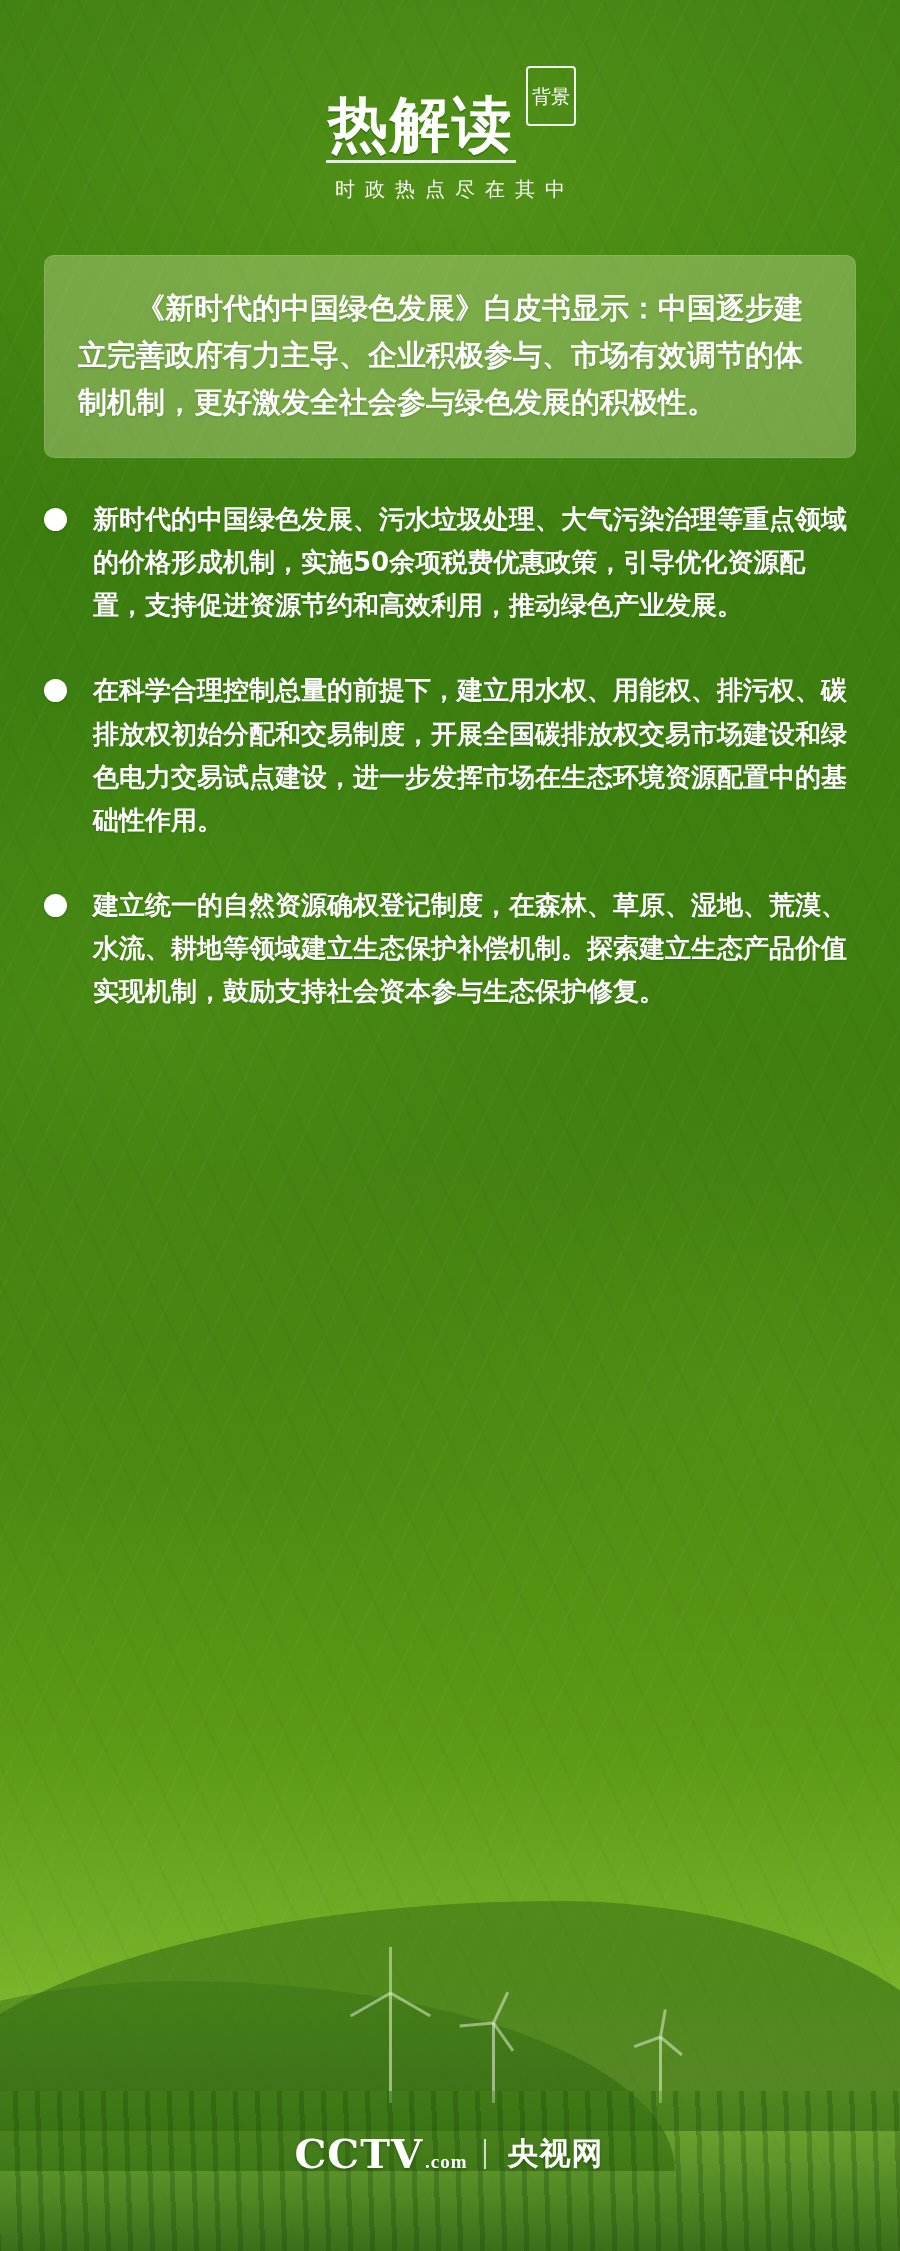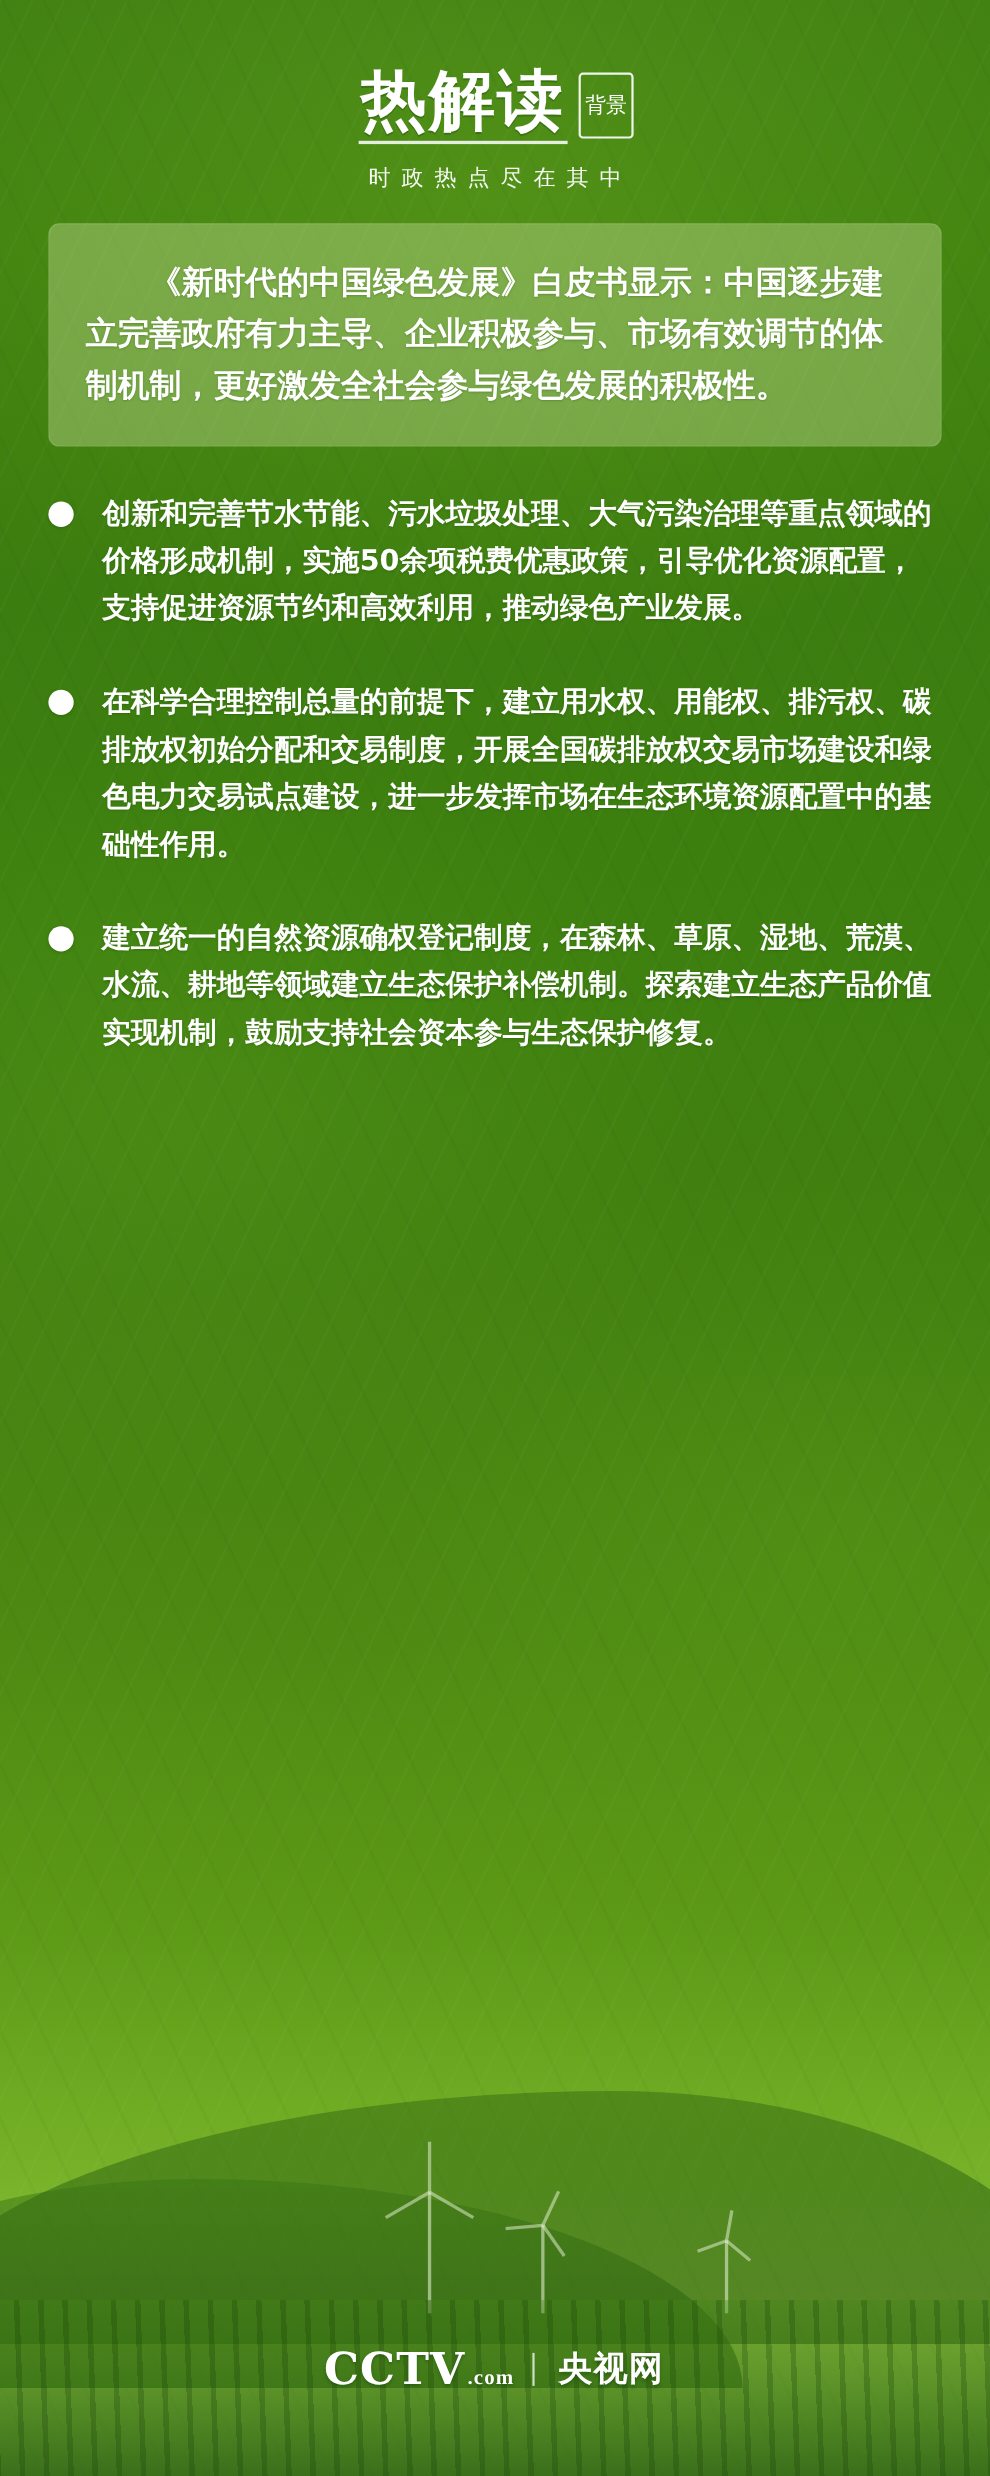--- a/index.html
+++ b/index.html
@@ -111,20 +111,21 @@
   .logo-main {
     font-family: "DejaVu Serif", serif;
     font-weight: bold;
     font-size: 60px;
     line-height: 1;
     letter-spacing: 2px;
     color: #ffffff;
     text-shadow: 0 2px 0 rgba(25,70,10,0.35);
     position: relative;
     padding: 0 4px;
+    margin-top: 32px;
   }
   .logo-main::after {
     content: "";
     position: absolute;
     left: 2px;
     right: 2px;
     bottom: -9px;
     height: 3px;
     background: rgba(255,255,255,0.85);
   }
@@ -150,21 +151,21 @@
     font-size: 20px;
     letter-spacing: 10px;
     color: rgba(255,255,255,0.95);
     text-indent: 10px;
     text-align: center;
   }
 
   
   .lead-card {
     position: relative;
-    margin: 28px 44px 0 44px;
+    margin: 52px 44px 0 44px;
     background: rgba(198,219,150,0.40);
     border-radius: 10px;
     padding: 30px 34px 32px 34px;
     box-shadow: inset 0 0 0 1px rgba(255,255,255,0.10);
   }
   .lead-text {
     color: #ffffff;
     font-family: "DejaVu Sans", sans-serif;
     font-weight: bold;
     font-size: 29px;
@@ -261,21 +262,21 @@
     <div class="logo-sub">时政热点尽在其中</div>
   </div>
 
   <div class="lead-card">
     <div class="lead-text">《新时代的中国绿色发展》白皮书显示：中国逐步建立完善政府有力主导、企业积极参与、市场有效调节的体制机制，更好激发全社会参与绿色发展的积极性。</div>
   </div>
 
   <div class="bullets">
     <div class="bullet-item">
       <div class="bullet-dot"></div>
-      <div class="bullet-text">创新和完善节水节能、污水垃圾处理、大气污染治理等重点领域的价格形成机制，实施50余项税费优惠政策，引导优化资源配置，支持促进资源节约和高效利用，推动绿色产业发展。</div>
+      <div class="bullet-text">新时代的中国绿色发展、污水垃圾处理、大气污染治理等重点领域的价格形成机制，实施50余项税费优惠政策，引导优化资源配置，支持促进资源节约和高效利用，推动绿色产业发展。</div>
     </div>
     <div class="bullet-item">
       <div class="bullet-dot"></div>
       <div class="bullet-text">在科学合理控制总量的前提下，建立用水权、用能权、排污权、碳排放权初始分配和交易制度，开展全国碳排放权交易市场建设和绿色电力交易试点建设，进一步发挥市场在生态环境资源配置中的基础性作用。</div>
     </div>
     <div class="bullet-item">
       <div class="bullet-dot"></div>
       <div class="bullet-text">建立统一的自然资源确权登记制度，在森林、草原、湿地、荒漠、水流、耕地等领域建立生态保护补偿机制。探索建立生态产品价值实现机制，鼓励支持社会资本参与生态保护修复。</div>
     </div>
   </div>

